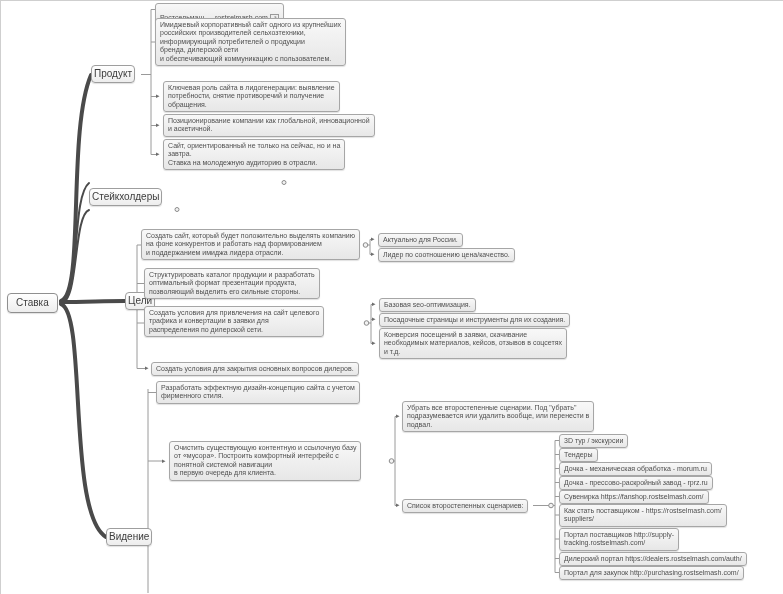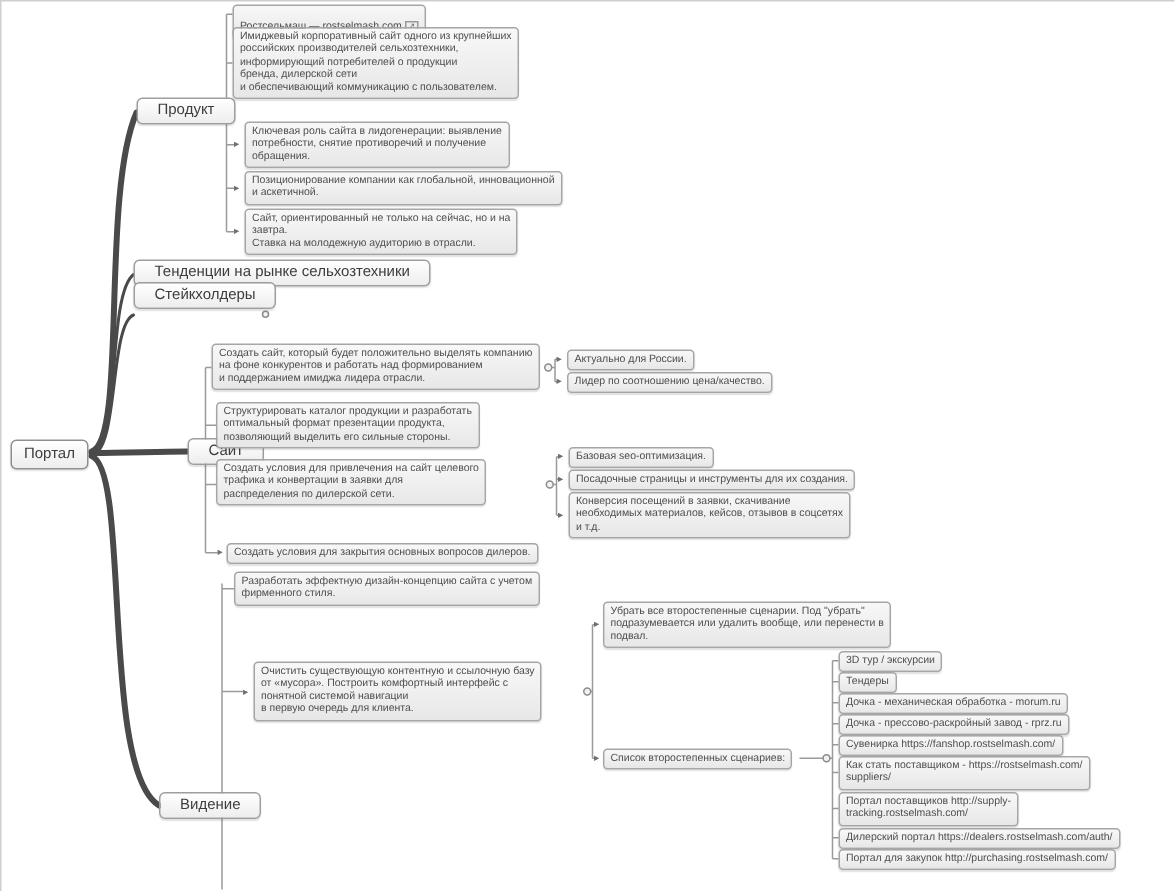--- a/index.html
+++ b/index.html
@@ -1,19 +1,19 @@
 <!DOCTYPE html>
 <html><head>
 <meta charset="utf-8">
 <style>
   html,body{margin:0;padding:0;background:#fff;}
   .canvas{position:relative;width:783px;height:594px;background:#fff;border:1px solid #cfcfcf;overflow:hidden;font-family:"Liberation Sans",sans-serif;}
   svg.connectors{position:absolute;left:0;top:0;}
   .node{position:absolute;background:linear-gradient(#f8f8f8,#e7e7e7);border:1px solid #a6a6a6;border-radius:3px;color:#4f4f4f;font-size:7px;line-height:1.2;padding:2px 4px;white-space:pre-line;box-shadow:0 1px 1px rgba(0,0,0,.12);}
-  .node.branch{font-size:10px;color:#3d3d3d;padding:2px 13px;border-radius:4px;background:linear-gradient(#ffffff,#ededed);border-color:#9e9e9e;white-space:nowrap;}
+  .node.branch{font-size:10px;color:#3d3d3d;padding:2px 2px;border-radius:4px;background:linear-gradient(#ffffff,#ededed);border-color:#9e9e9e;white-space:nowrap;}
   .node.root{font-size:10px;color:#3d3d3d;padding:3px 8px;border-radius:4px;background:linear-gradient(#ffffff,#ededed);border-color:#8f8f8f;white-space:nowrap;}
   .arrow{position:absolute;font-size:7px;line-height:8px;color:#6e6e6e;font-family:"DejaVu Sans",sans-serif;}
   .ext-icon{display:inline-block;font-size:6px;color:#777;border:1px solid #999;background:#eee;line-height:6px;padding:0 1px;margin-left:2px;vertical-align:top;font-family:"DejaVu Sans",sans-serif;}
 </style>
 </head>
 <body>
 
 <div class="canvas">
 
   <svg class="connectors" width="783" height="594" viewBox="0 0 783 594">
@@ -81,44 +81,43 @@
   <span class="arrow" style="left:144px;top:363px">▸</span>
   <span class="arrow" style="left:370px;top:234px">▸</span>
   <span class="arrow" style="left:370px;top:249px">▸</span>
   <span class="arrow" style="left:371px;top:299px">▸</span>
   <span class="arrow" style="left:371px;top:314px">▸</span>
   <span class="arrow" style="left:371px;top:338px">▸</span>
   <span class="arrow" style="left:161px;top:456px">▸</span>
   <span class="arrow" style="left:395px;top:411px">▸</span>
   <span class="arrow" style="left:395px;top:500px">▸</span>
 
-  <div class="node root" style="left:6px;top:292px">Портал</div>
+  <div class="node root" style="left:6px;top:292px">Ставка</div>
 
   <div class="node branch" style="left:90px;top:64px">Продукт</div>
   <div class="node child" style="left:154px;top:2px">
     <span>Ростсельмаш — rostselmash.com</span><span class="ext-icon">↗</span>
   </div>
   <div class="node child" style="left:154px;top:17px">Имиджевый корпоративный сайт одного из крупнейших
 российских производителей сельхозтехники,
 информирующий потребителей о продукции
 бренда, дилерской сети
 и обеспечивающий коммуникацию с пользователем.</div>
   <div class="node child" style="left:162px;top:80px">Ключевая роль сайта в лидогенерации: выявление
 потребности, снятие противоречий и получение
 обращения.</div>
   <div class="node child" style="left:162px;top:113px">Позиционирование компании как глобальной, инновационной
 и аскетичной.</div>
   <div class="node child" style="left:162px;top:138px">Сайт, ориентированный не только на сейчас, но и на
 завтра.
 Ставка на молодежную аудиторию в отрасли.</div>
 
-  <div class="node branch" style="left:88px;top:172px">Тенденции на рынке сельхозтехники</div>
   <div class="node branch" style="left:88px;top:187px">Стейкхолдеры</div>
 
-  <div class="node branch" style="left:124px;top:291px">Сайт</div>
+  <div class="node branch" style="left:124px;top:291px">Цели</div>
   <div class="node child" style="left:140px;top:228px">Создать сайт, который будет положительно выделять компанию
 на фоне конкурентов и работать над формированием
 и поддержанием имиджа лидера отрасли.</div>
   <div class="node child" style="left:377px;top:232px">Актуально для России.</div>
   <div class="node child" style="left:377px;top:247px">Лидер по соотношению цена/качество.</div>
   <div class="node child" style="left:143px;top:267px">Структурировать каталог продукции и разработать
 оптимальный формат презентации продукта,
 позволяющий выделить его сильные стороны.</div>
   <div class="node child" style="left:143px;top:305px">Создать условия для привлечения на сайт целевого
 трафика и конвертации в заявки для

